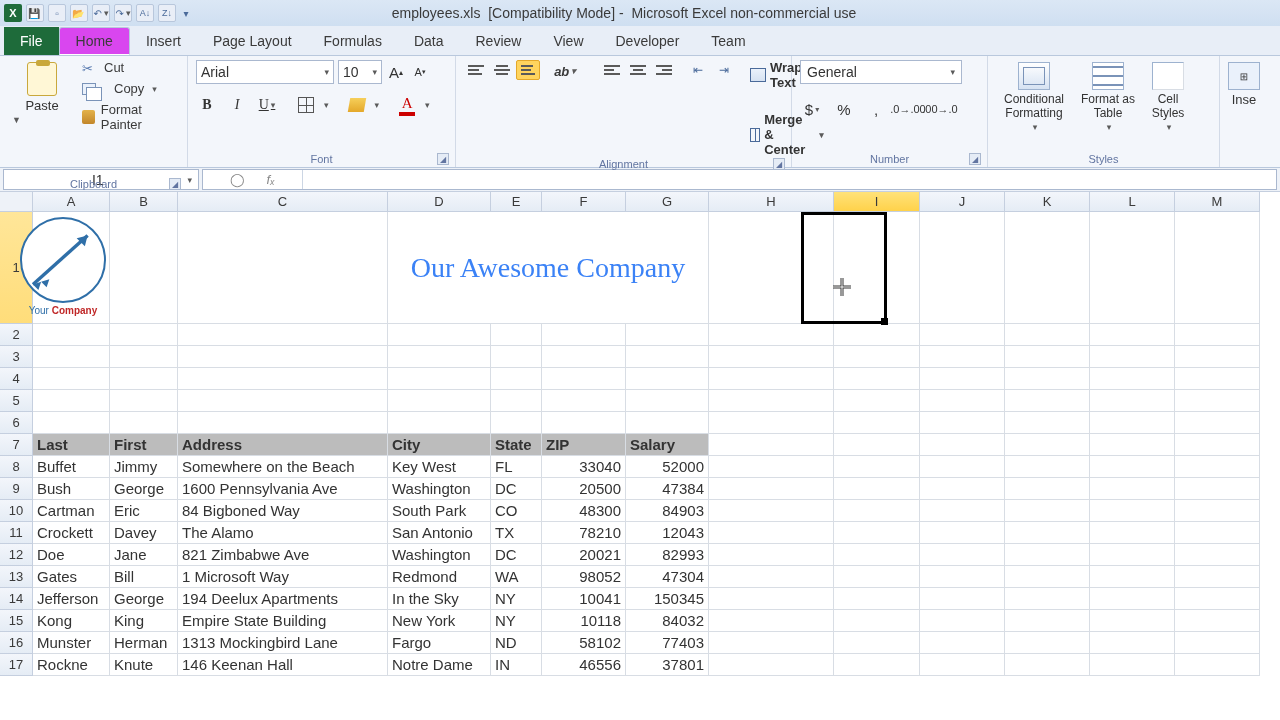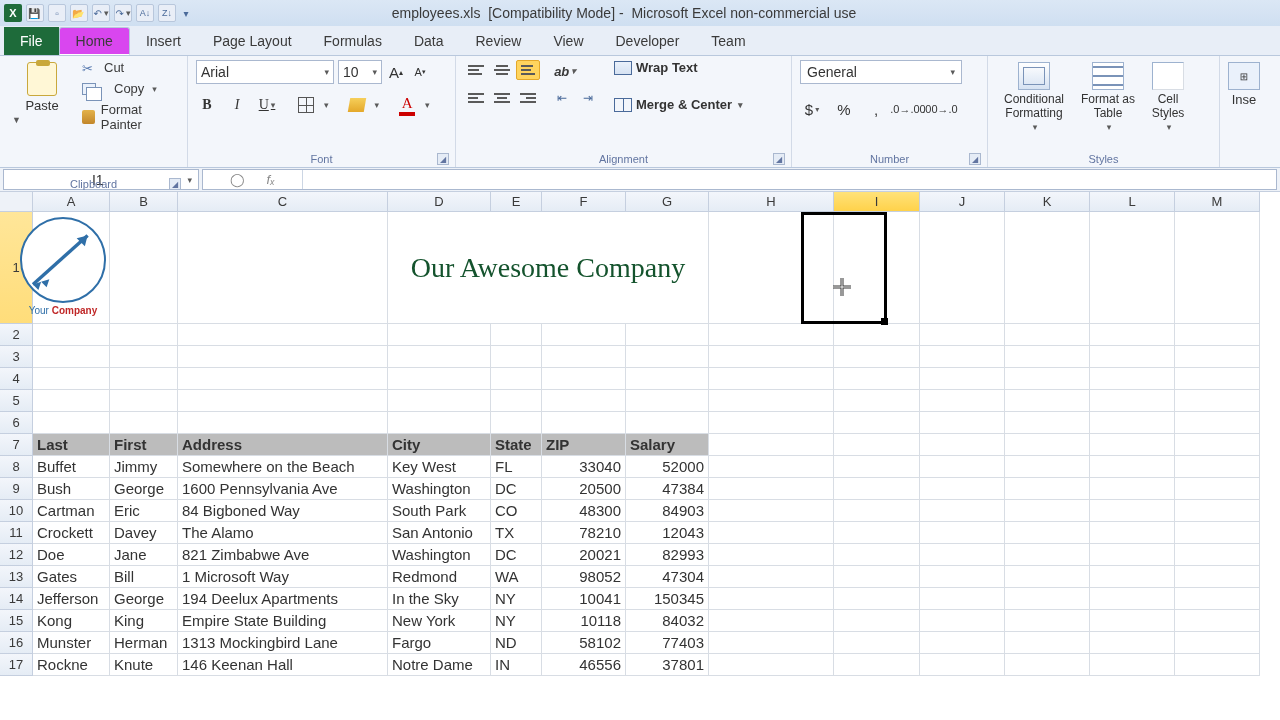--- a/index.html
+++ b/index.html
@@ -50,21 +50,21 @@
 .font-btn.italic { font-style: italic; font-family: "Times New Roman", serif; }
 .font-btn.underline { text-decoration: underline; font-family: "Times New Roman", serif; }
 .border-btn { width:16px; height:16px; border:1px solid #555; display:inline-block; position:relative;}
 .border-btn::before, .border-btn::after { content:""; position:absolute; background:#555;}
 .border-btn::before { left:50%; top:0; bottom:0; width:1px;}
 .border-btn::after { top:50%; left:0; right:0; height:1px;}
 .fill-btn { width:16px; height:14px; background:linear-gradient(#f6cf5a,#e4a82a); position:relative; transform: skewX(-10deg);}
 .fontcolor-box { width:16px; height:4px; background:#c00; }
 
 
-.align-block { display:flex; flex-direction:column; gap:6px;}
+.align-block { display:flex; flex-direction:row; gap:24px;}
 .align-row { display:flex; gap:2px;}
 .align-btn { width:24px; height:20px; display:flex; flex-direction:column; justify-content:center; gap:2px; padding:3px 4px;}
 .align-btn span { height:2px; background:#5a5a5a; display:block;}
 .align-btn.highlight { background:#ffd45e; border:1px solid #e4a82a; border-radius:2px;}
 .indent-btn { width:24px; height:20px; display:flex; align-items:center; justify-content:center; font-size:12px; color:#4a6a9a;}
 .orient-btn { width:22px; height:22px; display:flex; align-items:center; justify-content:center; font-style:italic; font-weight:bold; color:#3a3a3a;}
 .wrap-row { display:flex; align-items:center; gap:4px; font-size:13px;}
 .wrap-icon { width:18px; height:14px; border:1px solid #4a6a9a; background:linear-gradient(#eaf1fb,#d6e2f2);}
 .merge-icon { width:18px; height:14px; border:1px solid #4a6a9a; display:flex;}
 .merge-icon span { flex:1; border-right:1px solid #4a6a9a;}
@@ -103,21 +103,21 @@
 .ch.active { background:linear-gradient(#ffe27a,#ffd24a);}
 .row-headers { position:absolute; left:0; top:20px; width:33px; display:flex; flex-direction:column;}
 .rh { background:linear-gradient(#f3f6fb,#e5ecf5); border-bottom:1px solid #c5cfdf; border-right:1px solid #c5cfdf; display:flex; align-items:center; justify-content:center; font-size:13px; color:#3a3a3a;}
 .rh.active-row { background:linear-gradient(#ffe699,#ffdd7a);}
 .cells { position:absolute; left:33px; top:20px;}
 .cell-row { display:flex;}
 .cell { border-right:1px solid #d8dde4; border-bottom:1px solid #d8dde4; font-size:15px; padding: 2px 4px; overflow:hidden; white-space:nowrap; display:flex; align-items:center; font-family: Arial, sans-serif;}
 .cell.num { justify-content:flex-end;}
 .header-row .cell { background:#bcbcbc; font-weight:bold; }
 .row1 .cell { height: 112px; border-bottom:1px solid #d8dde4;}
-.company-title { font-family: Georgia, "Times New Roman", serif; font-size: 28px; color:#14532d; justify-content:center; }
+.company-title { font-family: Georgia, "Times New Roman", serif; font-size: 28px; color:#3b82f6; justify-content:center; }
 
 
 .selection { position:absolute; border:3px solid #000; pointer-events:none;}
 .selection .handle { position:absolute; right:-4px; bottom:-4px; width:7px; height:7px; background:#000;} 
 .left-highlight { position:absolute; left:0; top:0; width:6px; background:linear-gradient(#ffe27a,#ffd24a);}
 
 
 .logo { position:absolute; left:5px; top:2px; width:120px; height:104px; display:flex; flex-direction:column; align-items:center; justify-content:center;}
 .logo-circle { width:86px; height:86px; border:2px solid #2f6fa8; border-radius:50%; display:flex; align-items:center; justify-content:center; background:#fff;}
 .arrow { position:relative; width:60px; height:60px;}

